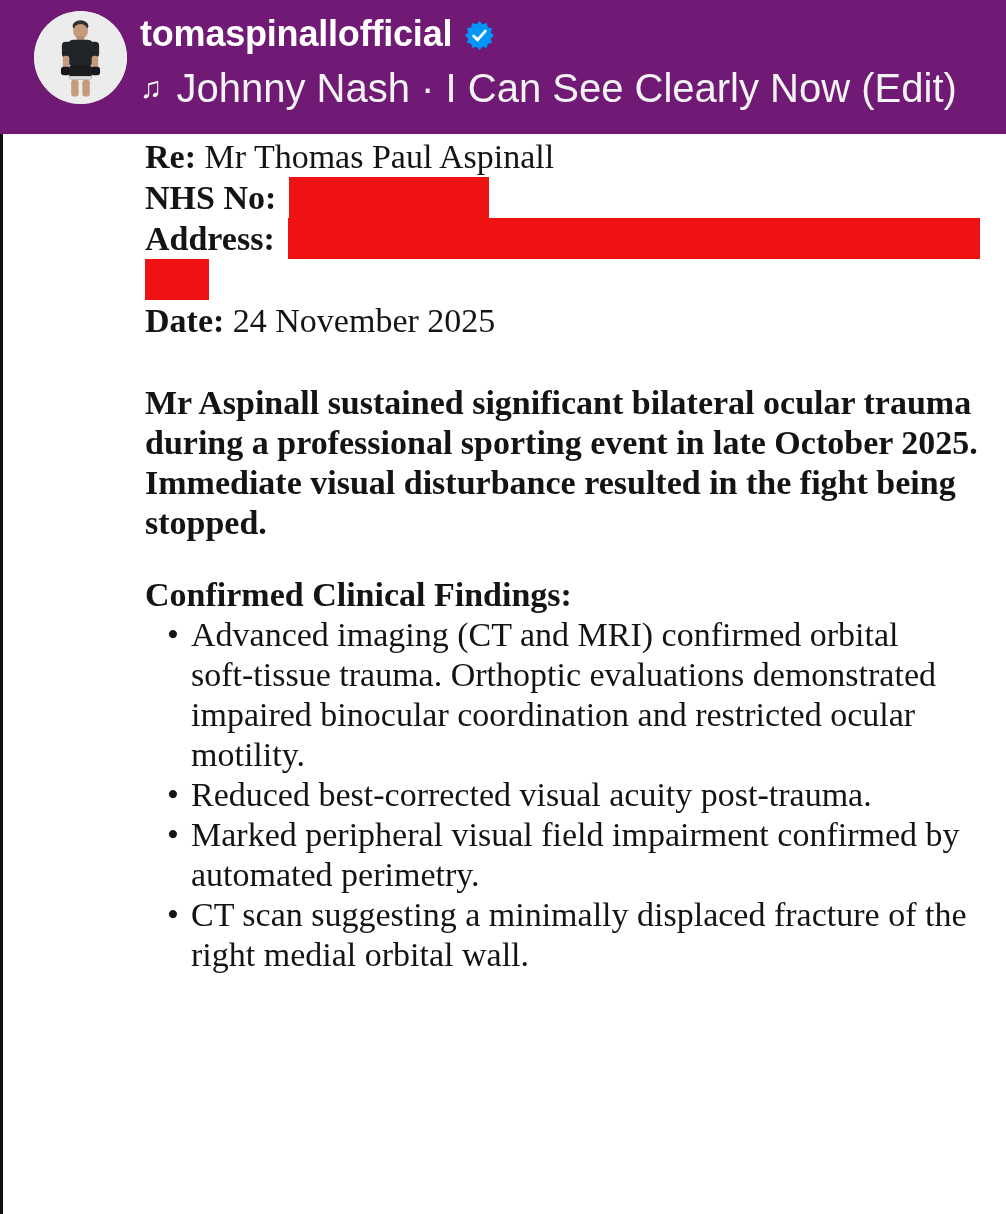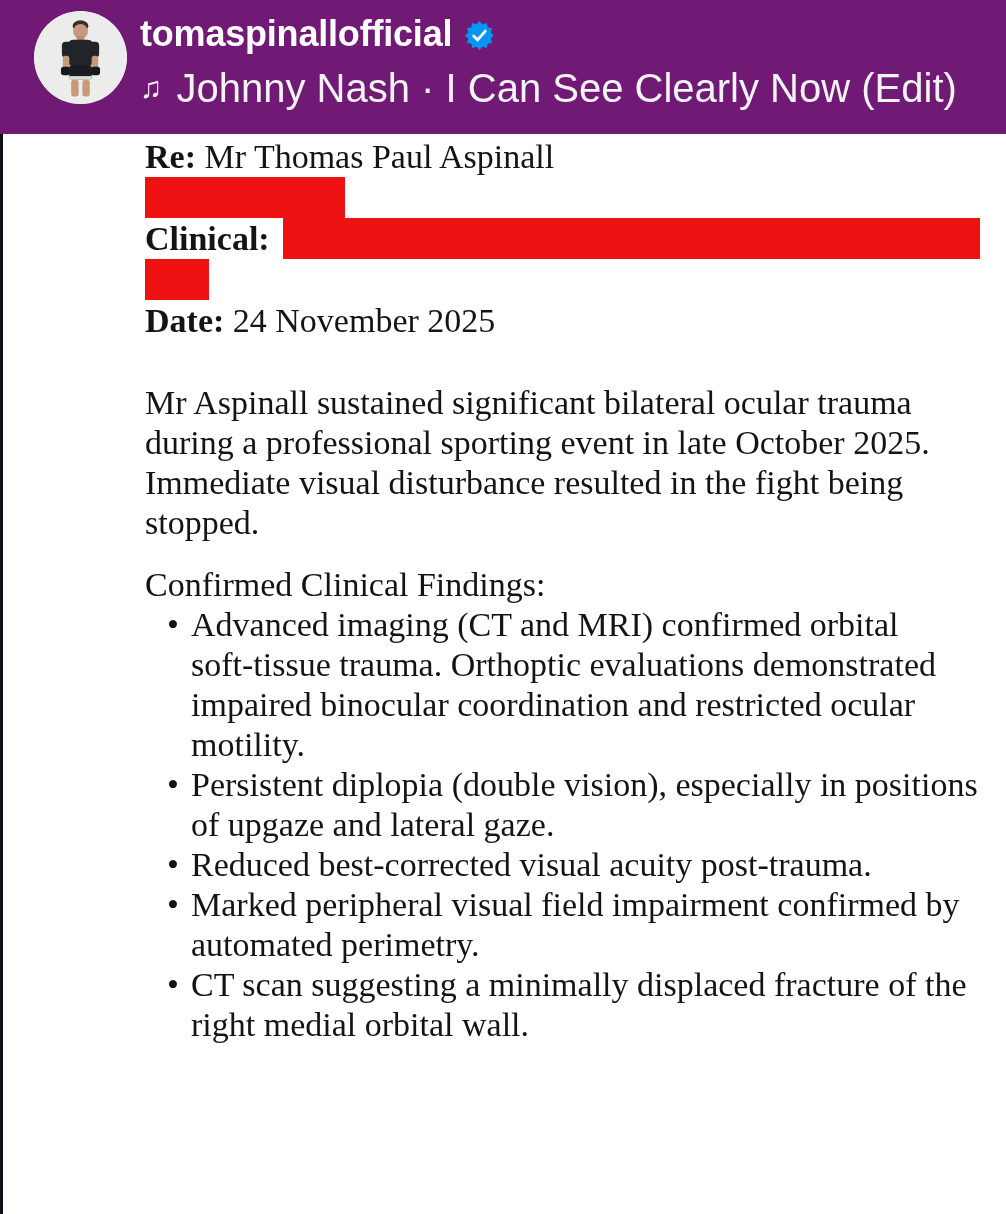--- a/index.html
+++ b/index.html
@@ -44,22 +44,22 @@
     font-size:34px; color:#141414; line-height:40px;
   }
   .doc-line { height:41px; line-height:41px; white-space:pre; }
   .red-row  { display:flex; height:41px; line-height:41px; gap:13px; }
   .b { font-weight:700; }
   .redact { background:#ee1212; }
   .redact-nhs   { width:200px; height:41px; }
   .redact-addr  { flex:1; height:41px; margin-right:16px; }
   .redact-small { width:64px; height:41px; }
 
-  .intro { margin:42px 0 0 0; white-space:pre; }
-  .findings-heading { margin-top:22px; font-weight:400; line-height:40px; }
+  .intro { margin:42px 0 0 0; white-space:pre;font-weight:bold; }
+  .findings-heading { margin-top:32px; font-weight:700; line-height:40px; }
   ul.findings { margin:0; padding:0 0 0 46px; list-style:none;font-family:Liberation Serif, serif; }
   ul.findings li { position:relative; white-space:pre; }
   ul.findings li::before {
     content:"\2022";
     position:absolute; left:-24px; top:0;
     color:#141414;
   }
 </style>
 </head>
 <body>
@@ -99,25 +99,26 @@
       <span class="music-text">Johnny Nash · I Can See Clearly Now (Edit)</span>
     </div>
   </div>
 </div>
 
 <div class="document">
 
   <div class="doc-line"><span class="b">Re:</span><span> Mr Thomas Paul Aspinall</span></div>
 
   <div class="red-row">
+    <span class="b">NHS No:</span>
     <div class="redact redact-nhs"></div>
   </div>
 
   <div class="red-row">
-    <span class="b">Clinical:</span>
+    <span class="b">Address:</span>
     <div class="redact redact-addr"></div>
   </div>
 
   <div class="red-row">
     <div class="redact redact-small"></div>
   </div>
 
   <div class="doc-line"><span class="b">Date:</span><span> 24 November 2025</span></div>
 
   <p class="intro">Mr Aspinall sustained significant bilateral ocular trauma
@@ -125,22 +126,20 @@
 Immediate visual disturbance resulted in the fight being
 stopped.</p>
 
   <div class="findings-heading">Confirmed Clinical Findings:</div>
 
   <ul class="findings">
     <li>Advanced imaging (CT and MRI) confirmed orbital
 soft-tissue trauma. Orthoptic evaluations demonstrated
 impaired binocular coordination and restricted ocular
 motility.</li>
-    <li>Persistent diplopia (double vision), especially in positions
-of upgaze and lateral gaze.</li>
     <li>Reduced best-corrected visual acuity post-trauma.</li>
     <li>Marked peripheral visual field impairment confirmed by
 automated perimetry.</li>
     <li>CT scan suggesting a minimally displaced fracture of the
 right medial orbital wall.</li>
   </ul>
 
 </div>
 
 </body></html>

